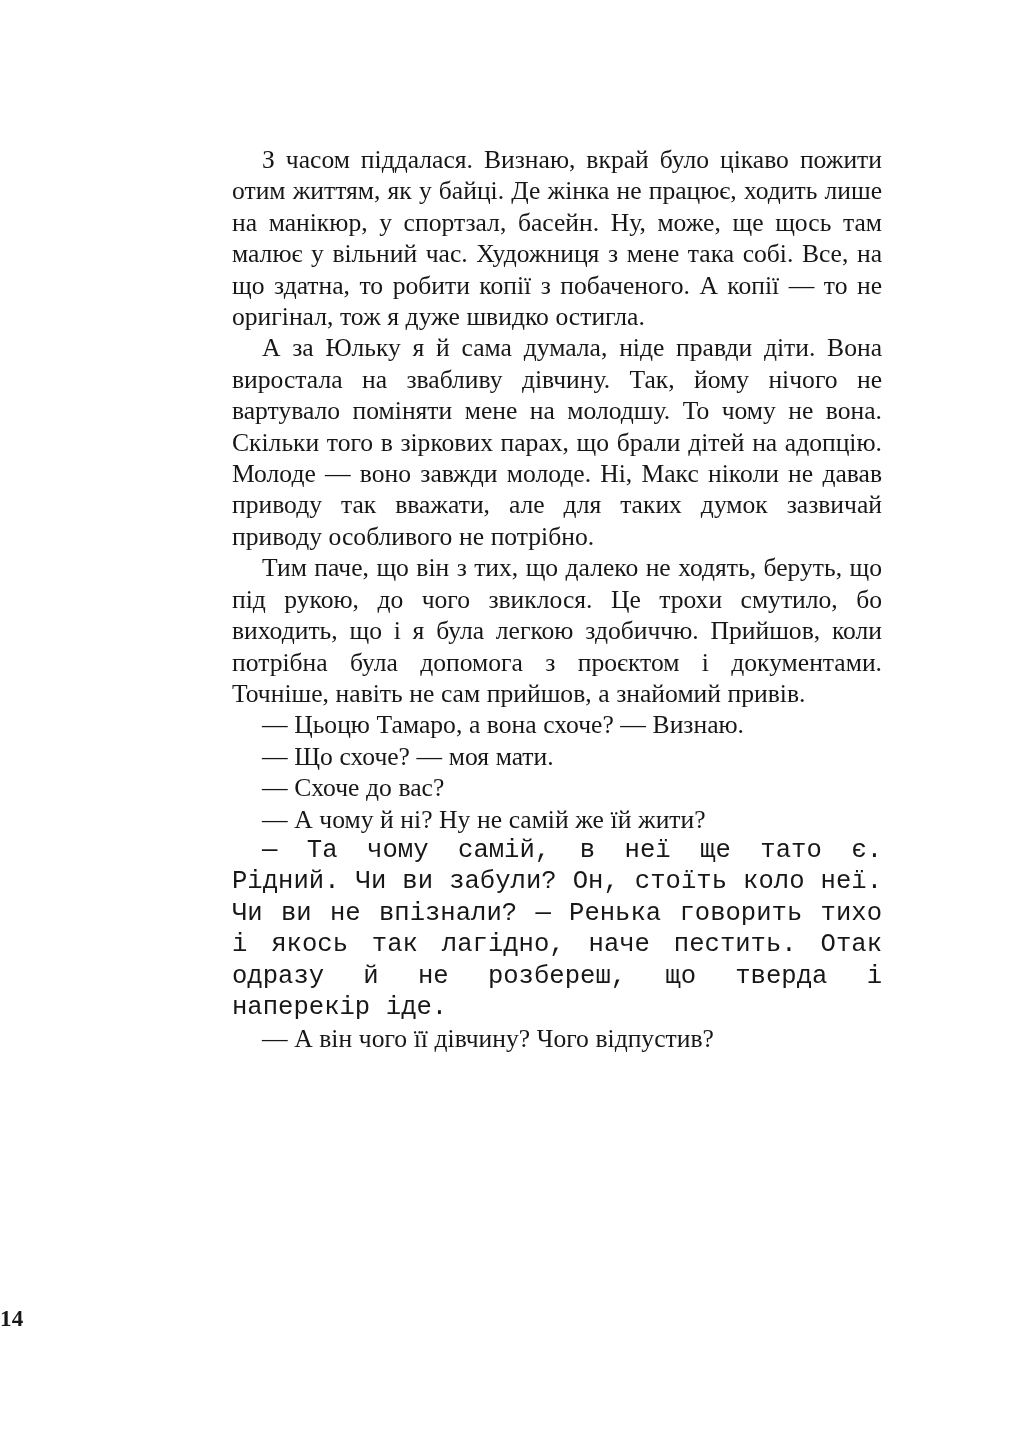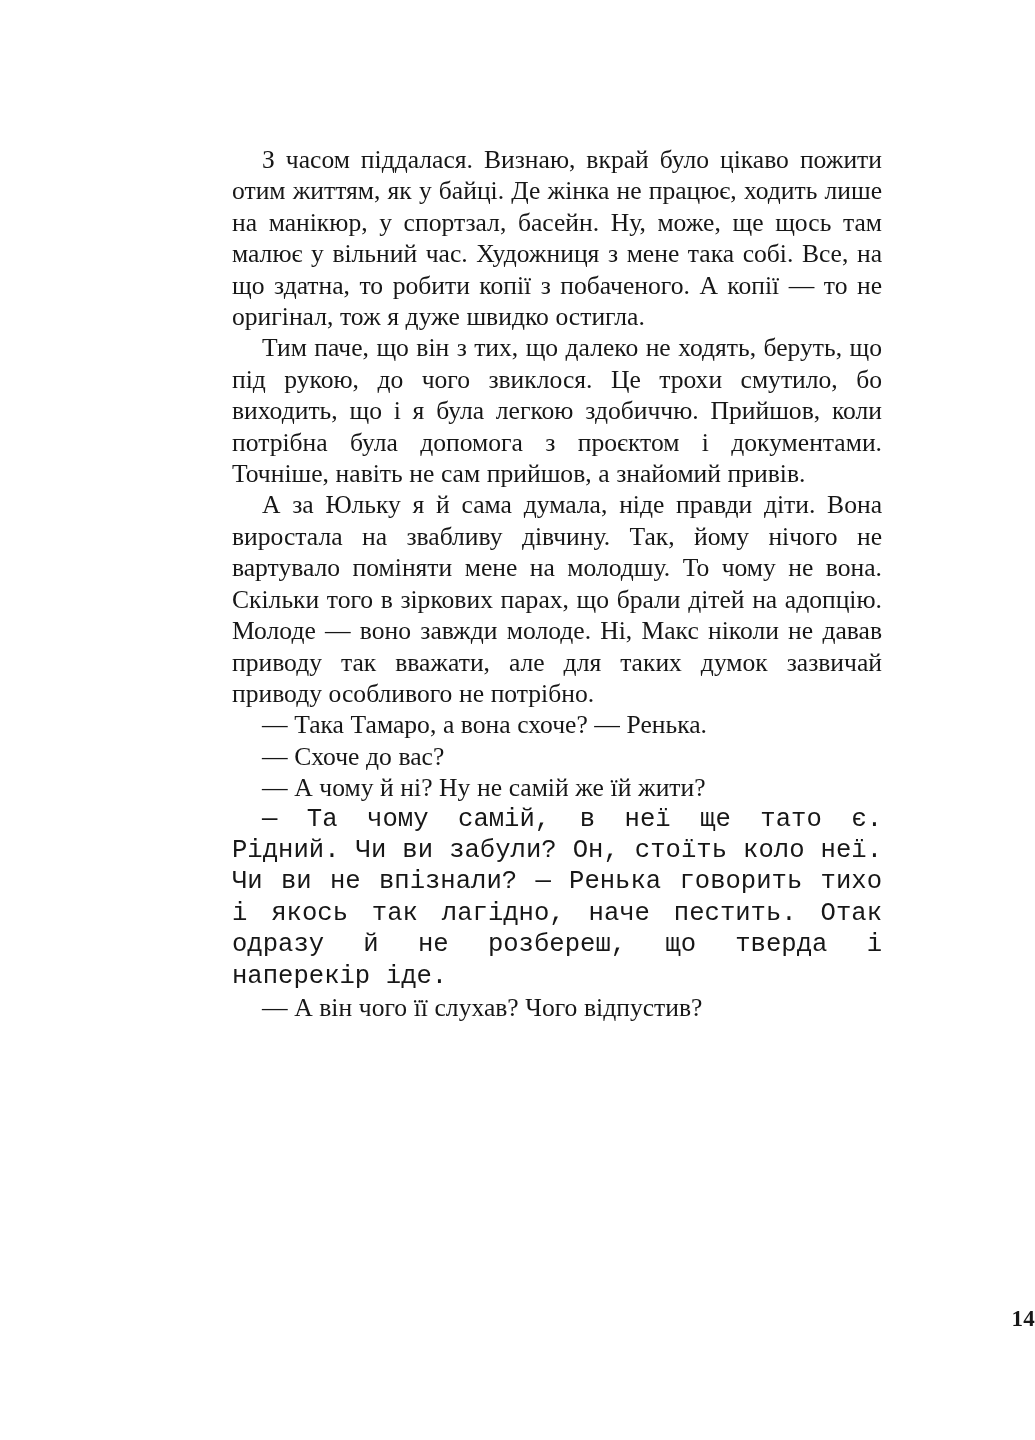--- a/index.html
+++ b/index.html
@@ -46,52 +46,53 @@
     text-align: justify;
     text-indent: 30px;
     text-align-last: left;
     font-family: Liberation Mono, monospace;
   }
   .folio {
     position: absolute;
     top: 1298px;
     left: 0;
     width: 1035px;
-    text-align: right;
+    text-align: left;
     font-family: "Liberation Serif", "DejaVu Serif", serif;
     font-size: 23px;
     font-weight: bold;
     color: #171717;
     letter-spacing: 0.3px;
   }
 </style>
 </head>
 <body>
 
 <div class="page">
 
   <div class="text-block">
 
     <p class="para last-left">З часом піддалася. Визнаю, вкрай було цікаво пожити отим життям, як у байці. Де жінка не працює, ходить лише на манікюр, у спортзал, басейн. Ну, може, ще щось там малює у вільний час. Художниця з мене така собі. Все, на що здатна, то робити копії з побаченого. А копії — то не оригінал, тож я дуже швидко остигла.</p>
 
+    <p class="para last-left">А за Юльку я й сама думала, ніде правди діти. Вона виростала на звабливу дівчину. Так, йому нічого не вартувало поміняти мене на молодшу. То чому не вона. Скільки того в зіркових парах, що брали дітей на адопцію. Молоде — воно завжди молоде. Ні, Макс ніколи не давав приводу так вважати, але для таких думок зазвичай приводу особливого не потрібно.</p>
+
     <p class="para last-left">Тим паче, що він з тих, що далеко не ходять, беруть, що під рукою, до чого звиклося. Це трохи смутило, бо виходить, що і я була легкою здобиччю. Прийшов, коли потрібна була допомога з проєктом і документами. Точніше, навіть не сам прийшов, а знайомий привів.</p>
 
-    <p class="para last-left">А за Юльку я й сама думала, ніде правди діти. Вона виростала на звабливу дівчину. Так, йому нічого не вартувало поміняти мене на молодшу. То чому не вона. Скільки того в зіркових парах, що брали дітей на адопцію. Молоде — воно завжди молоде. Ні, Макс ніколи не давав приводу так вважати, але для таких думок зазвичай приводу особливого не потрібно.</p>
+    <p class="para dialogue">— Цьоцю Тамаро, а вона схоче? — Визнаю.</p>
 
-    <p class="para dialogue">— Така Тамаро, а вона схоче? — Ренька.</p>
-
+    <p class="para dialogue">— Що схоче? — моя мати.</p>
 
     <p class="para dialogue">— Схоче до вас?</p>
 
     <p class="para dialogue">— А чому й ні? Ну не самій же їй жити?</p>
 
     <p class="para dialogue-wrap">— Та чому самій, в неї ще тато є. Рідний. Чи ви забули? Он, стоїть коло неї. Чи ви не впізнали? — Ренька говорить тихо і якось так лагідно, наче пестить. Отак одразу й не розбереш, що тверда і наперекір іде.</p>
 
 
 
-    <p class="para dialogue">— А він чого її слухав? Чого відпустив?</p>
+    <p class="para dialogue">— А він чого її дівчину? Чого відпустив?</p>
 
 
   </div>
 
   <div class="folio">14</div>
 
 </div>
 
 </body></html>

